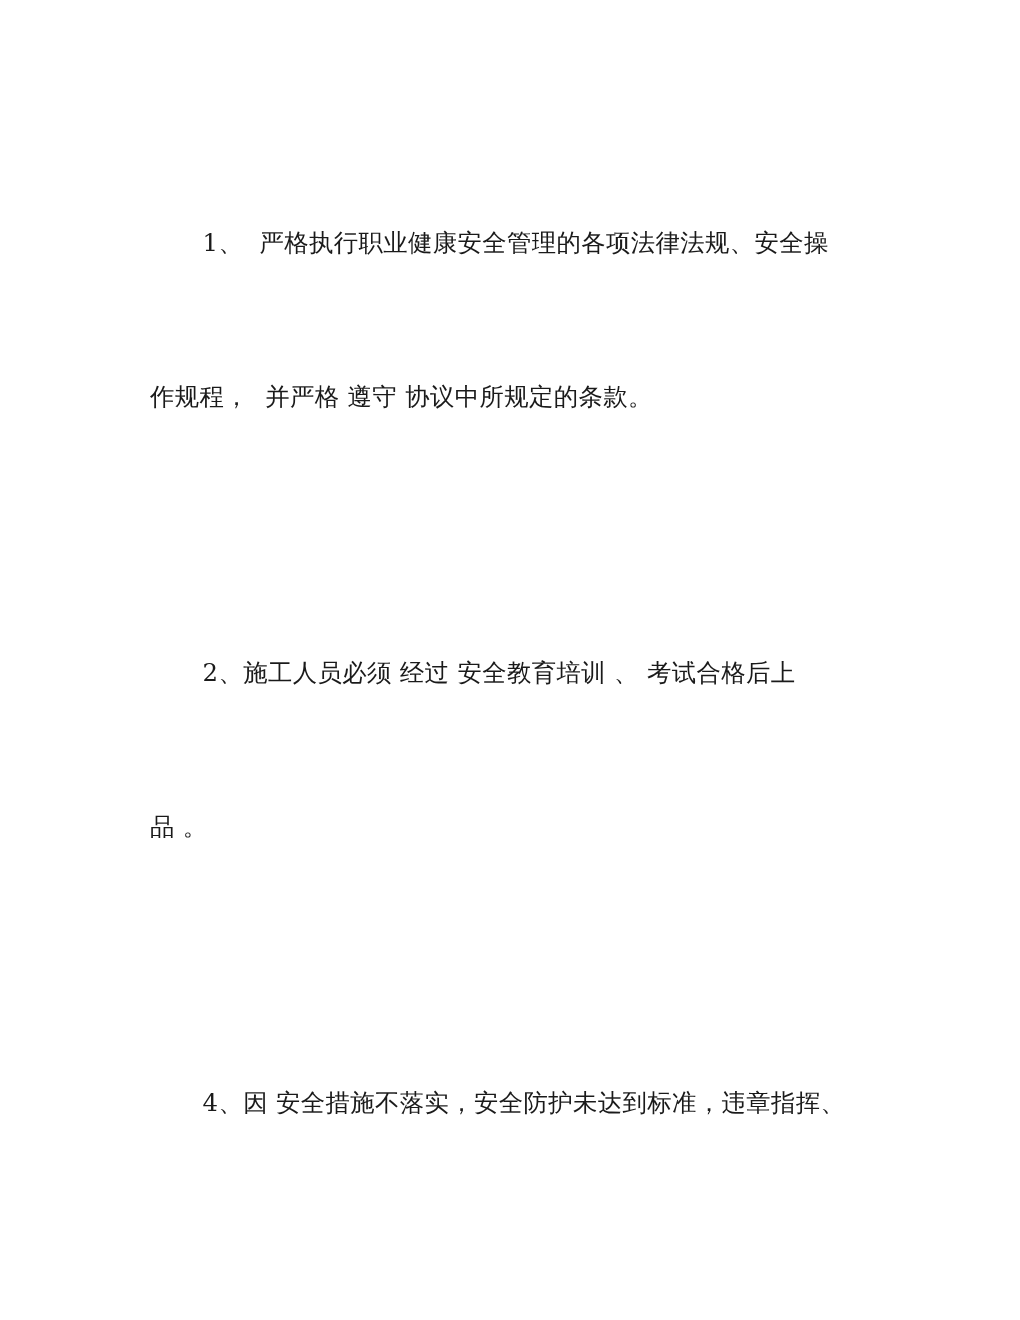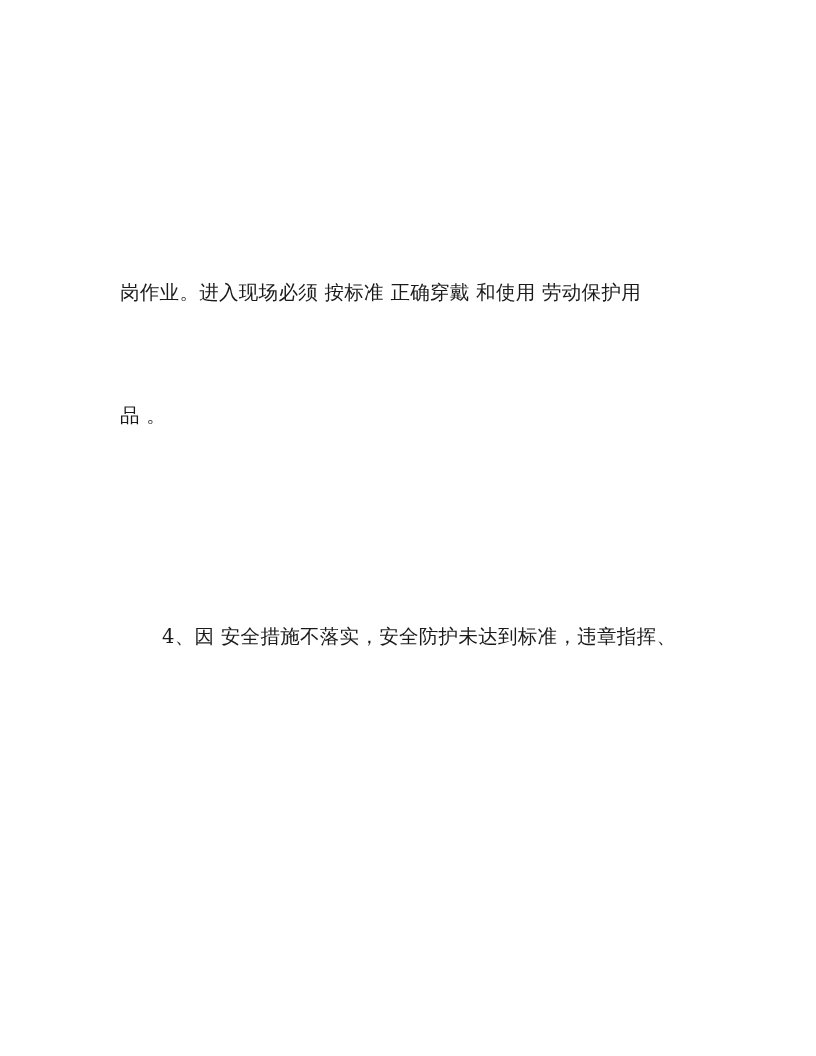--- a/index.html
+++ b/index.html
@@ -17,23 +17,25 @@
     letter-spacing: 0.3px;
   }
   .line { display: block; white-space: pre; }
   .line.first { padding-left: 42px; }
 </style>
 </head>
 <body>
 
 <div class="page">
   <p class="para" style="text-indent:0">
+    <span class="line first">1、  严格执行职业健康安全管理的各项法律法规、安全操</span>
+    <span class="line">作规程，  并严格 遵守 协议中所规定的条款。</span>
   </p>
   <p class="para" style="text-indent:0">
-    <span class="line">岗作业。进入现场必须 按标准 正确穿戴 和使用 劳动保护用</span>
+    <span class="line first">2、施工人员必须 经过 安全教育培训 、 考试合格后上</span>
     <span class="line">品 。</span>
   </p>
   <p class="para" style="text-indent:0">
     <span class="line first">4、因 安全措施不落实，安全防护未达到标准，违章指挥、</span>
     
     
   </p>
 
 </div>
 

